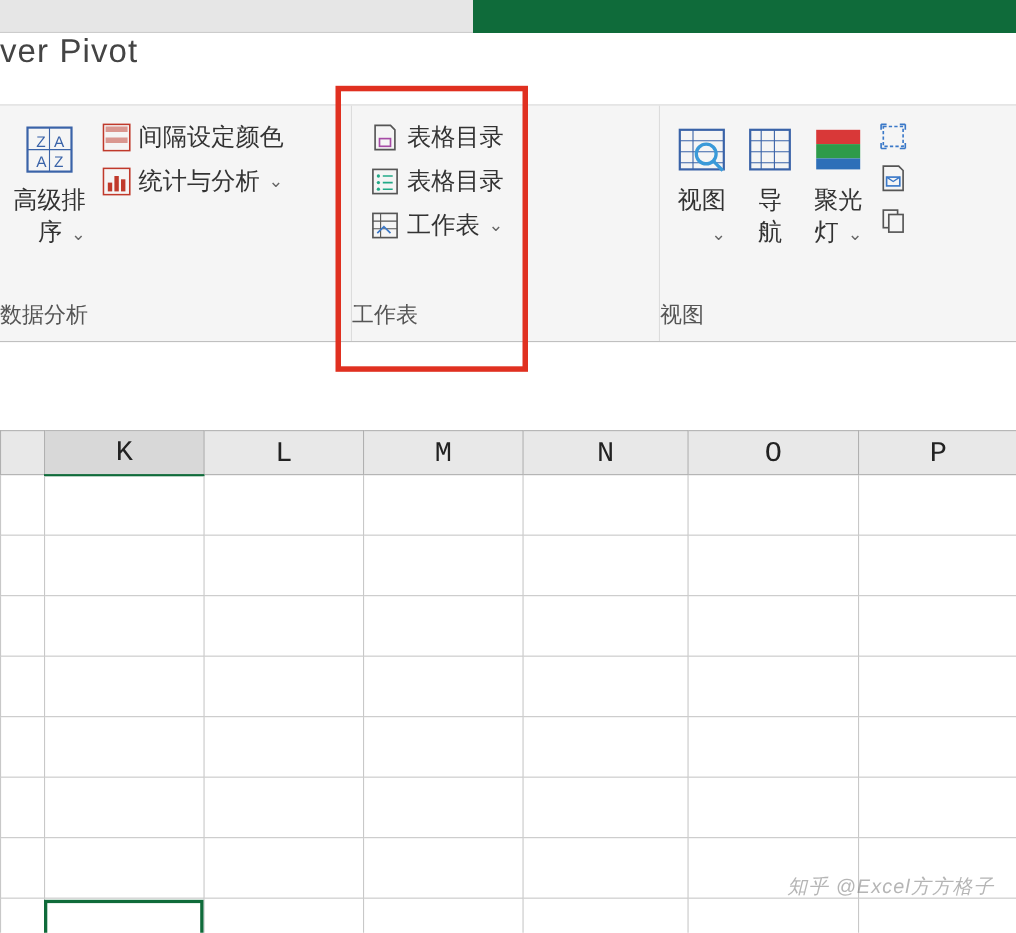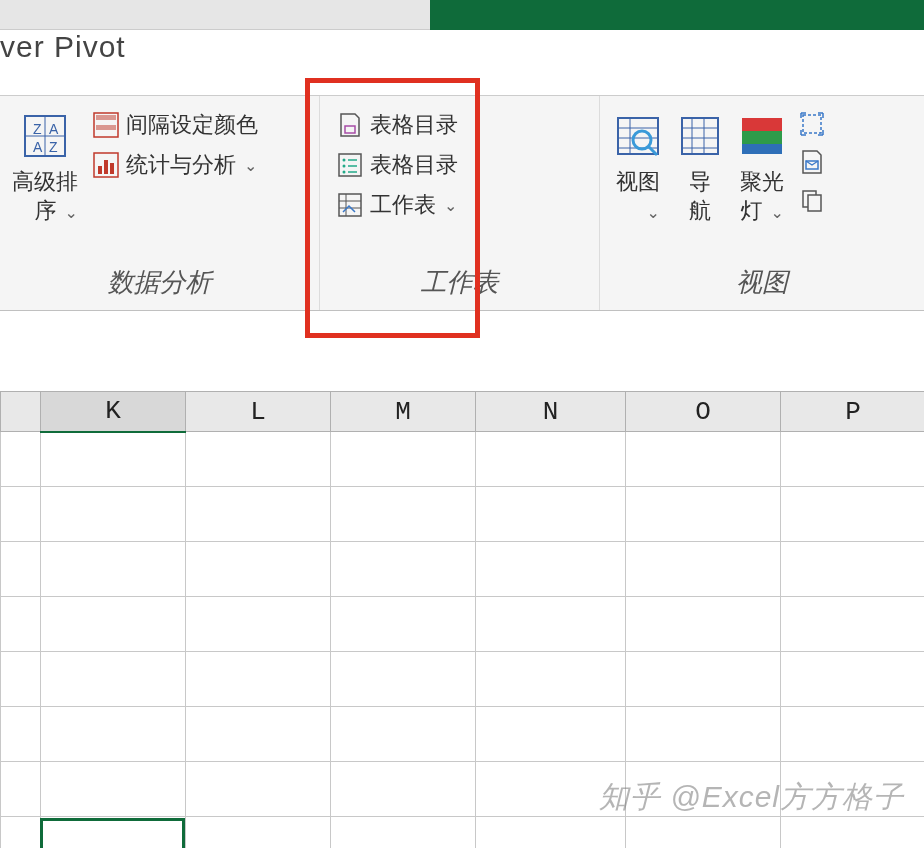--- a/index.html
+++ b/index.html
@@ -53,25 +53,24 @@
     border-right: 1px solid #dcdcdc;
     position: relative;
   }
   .group-content {
     flex: 1;
     display: flex;
     align-items: flex-start;
     padding: 10px 8px 0 8px;
   }
   .group-label {
-    text-align: center;
-    font-size: 26px;
+    text-align: left;
+    font-size: 20px;
     color: #555;
     padding-bottom: 10px;
-    font-style: italic;
   }
   .no-border { border-right: none; }
 
   
   .bigbtn {
     display: flex;
     flex-direction: column;
     align-items: center;
     padding: 0 4px;
     cursor: pointer;
@@ -164,21 +163,21 @@
     border: 3px solid #0f6b3a;
     background: transparent;
     pointer-events: none;
     z-index: 20;
   }
 
   .watermark {
     position: absolute;
     right: 20px;
     bottom: 30px;
-    font-size: 30px;
+    font-size: 18px;
     color: rgba(120,120,120,0.55);
     font-style: italic;
     letter-spacing: 1px;
     pointer-events: none;
   }
 </style>
 </head>
 <body>
 
 <div class="titlebar">

